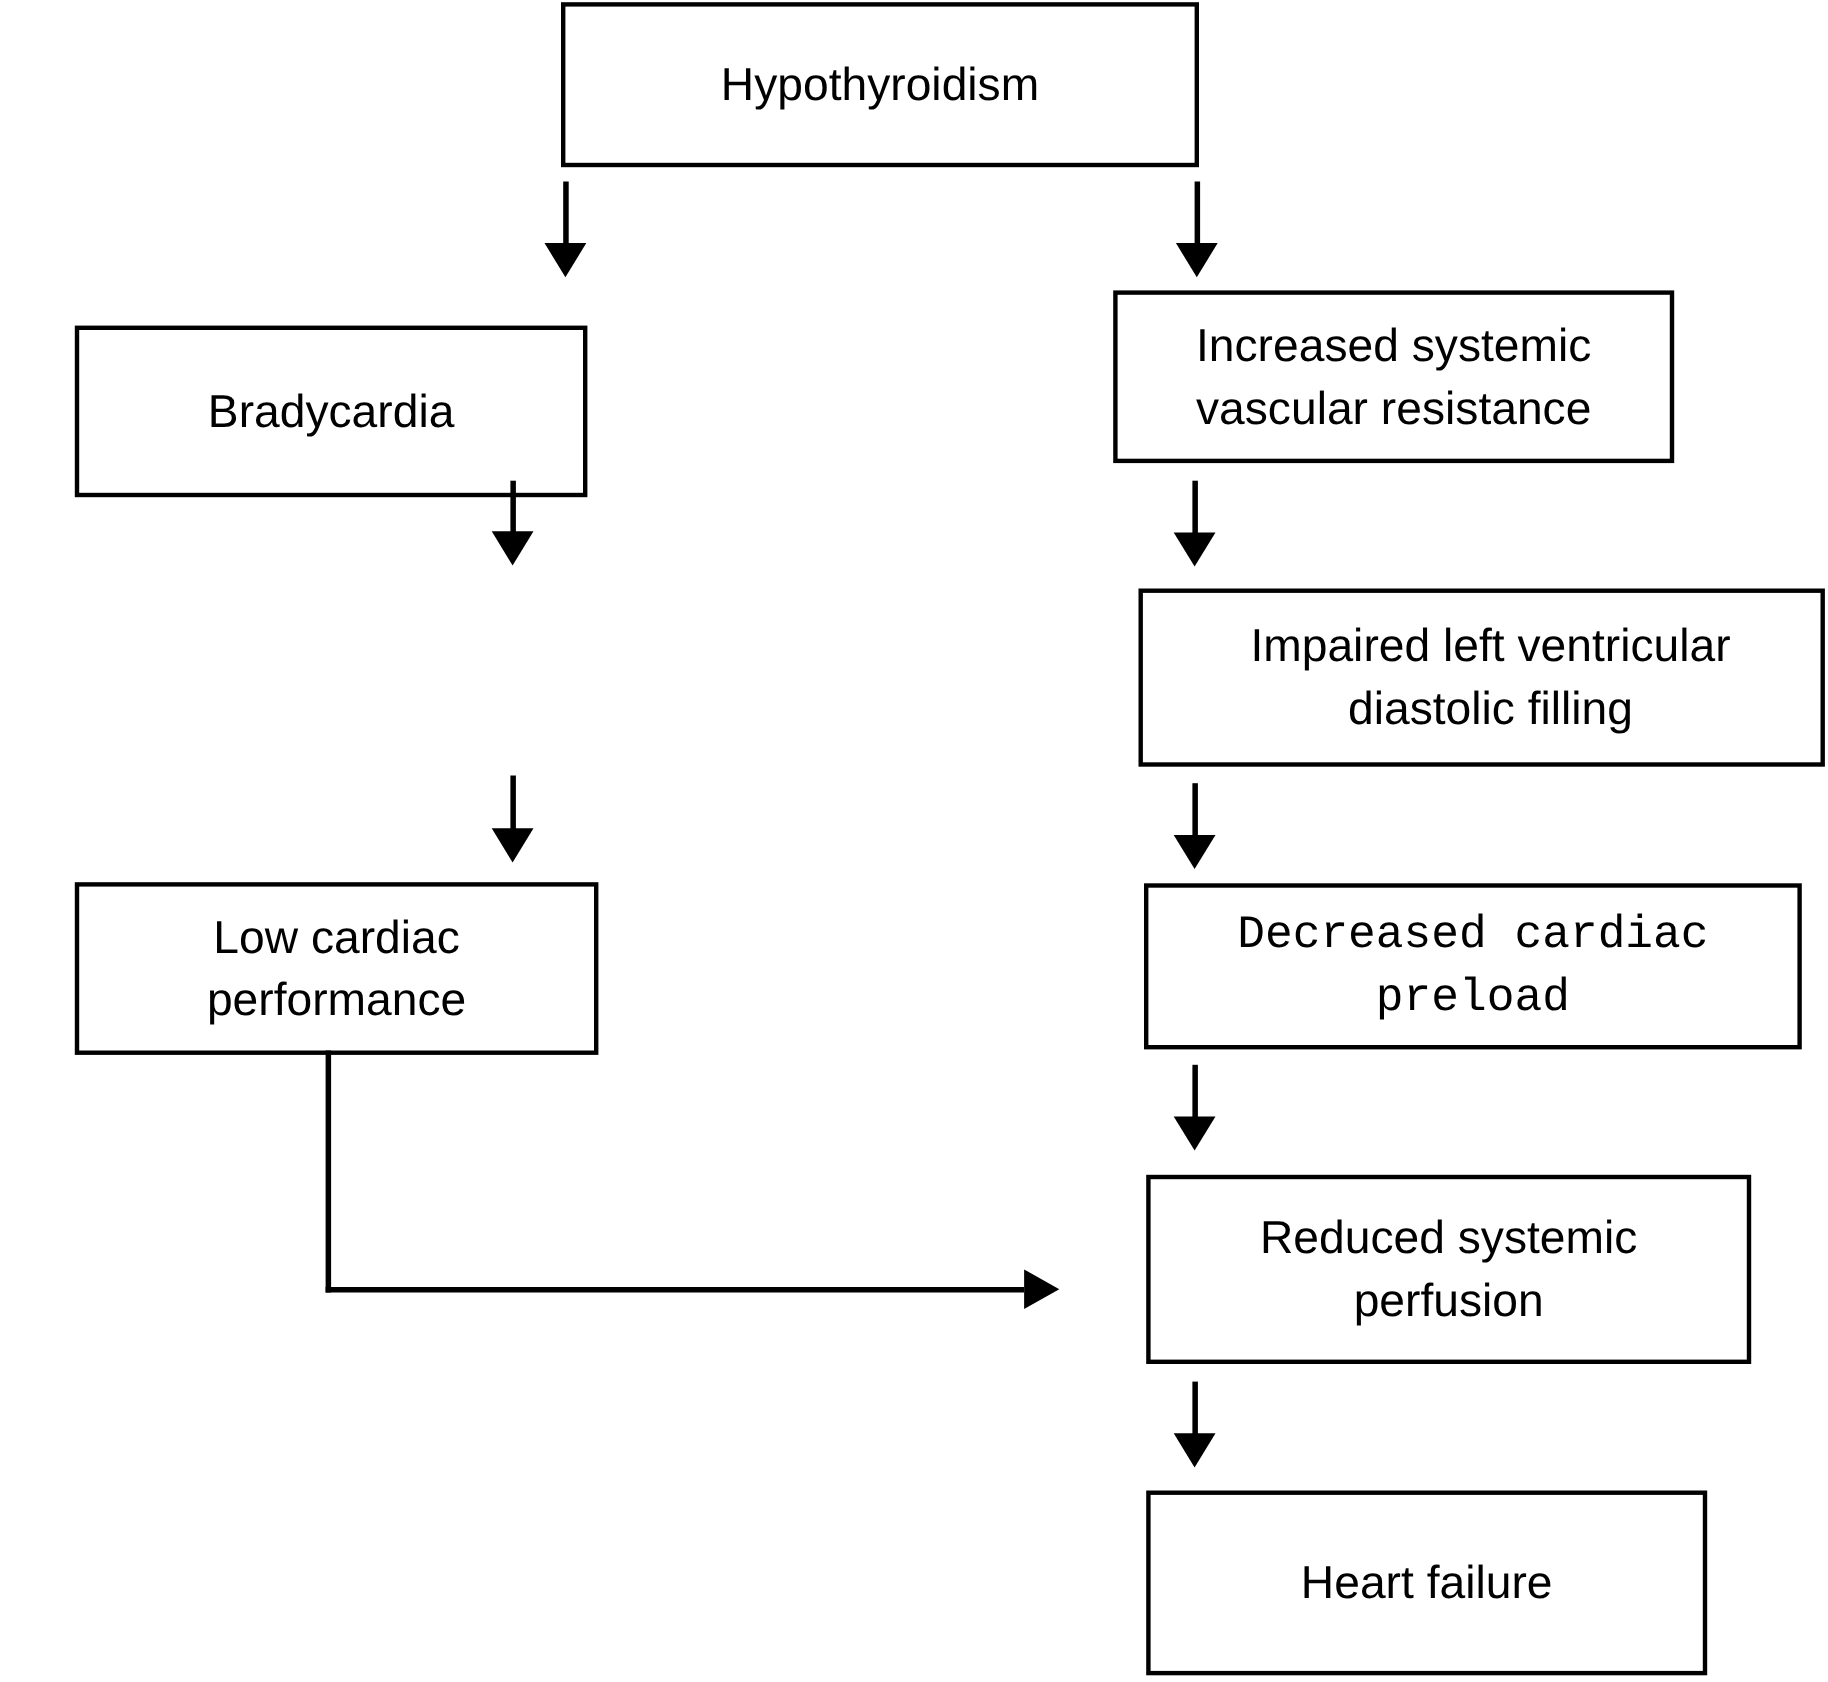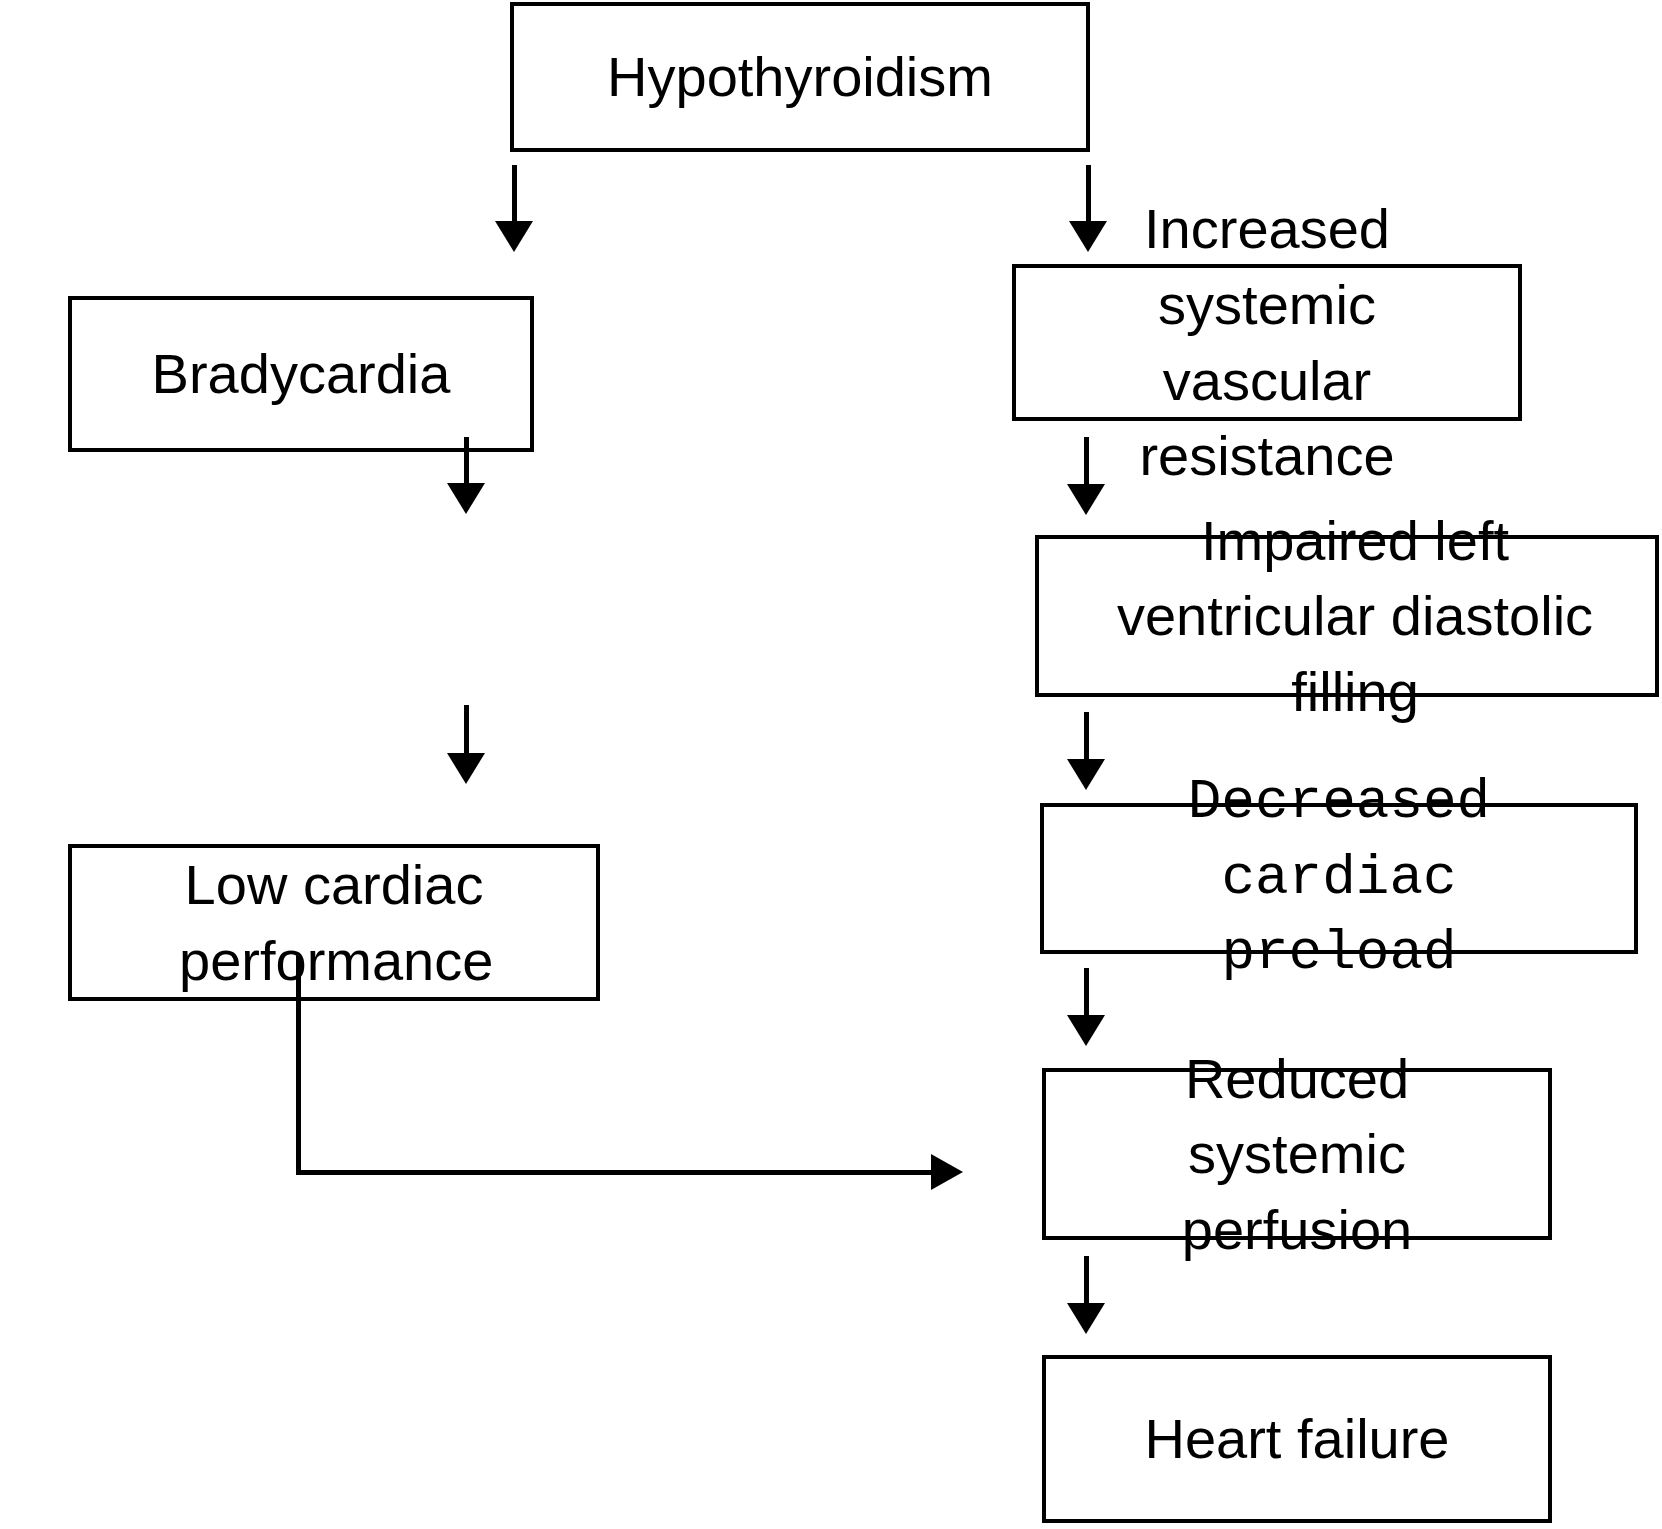--- a/index.html
+++ b/index.html
@@ -20,33 +20,33 @@
     position: absolute;
     box-sizing: border-box;
     border: 4px solid #000000;
     background: #ffffff;
     display: flex;
     align-items: center;
     justify-content: center;
     text-align: center;
   }
   .node .label {
-    font-size: 56px;
+    font-size: 42px;
     line-height: 1.35;
     color: #000000;
   }
   
   .n-hypothyroidism      { left: 510px;  top: 2px;    width: 580px; height: 150px; }
   .n-bradycardia         { left: 68px;   top: 264px;  width: 466px; height: 156px; margin-top: 32px; }
   .n-diastolic           { left: 2px;    top: 528px;  width: 530px; height: 160px; }
-  .n-low-cardiac         { left: 68px;   top: 844px;  width: 532px; height: 157px; }
+  .n-low-cardiac         { left: 68px;   top: 802px;  width: 476px; height: 157px; }
   .n-increased-svr       { left: 1012px; top: 264px;  width: 510px; height: 157px; }
   .n-impaired-lv         { left: 1035px; top: 535px;  width: 624px; height: 162px; padding-left: 16px; }
   .n-decreased-preload   { left: 1040px; top: 803px;  width: 598px; height: 151px; font-family: Liberation Mono, monospace; }
-  .n-reduced-perfusion   { left: 1042px; top: 1068px; width: 510px; height: 172px; }
+  .n-reduced-perfusion   { left: 1042px; top: 1068px; width: 550px; height: 172px; }
   .n-heart-failure       { left: 1042px; top: 1355px; width: 510px; height: 168px; }
   
   .n-diastolic .label         { max-width: 480px; }
   .n-low-cardiac .label       { max-width: 310px; }
   .n-increased-svr .label     { max-width: 440px; }
   .n-impaired-lv .label       { max-width: 560px; }
   .n-decreased-preload .label { max-width: 430px; }
   .n-reduced-perfusion .label { max-width: 410px; }
   
   .vline {

